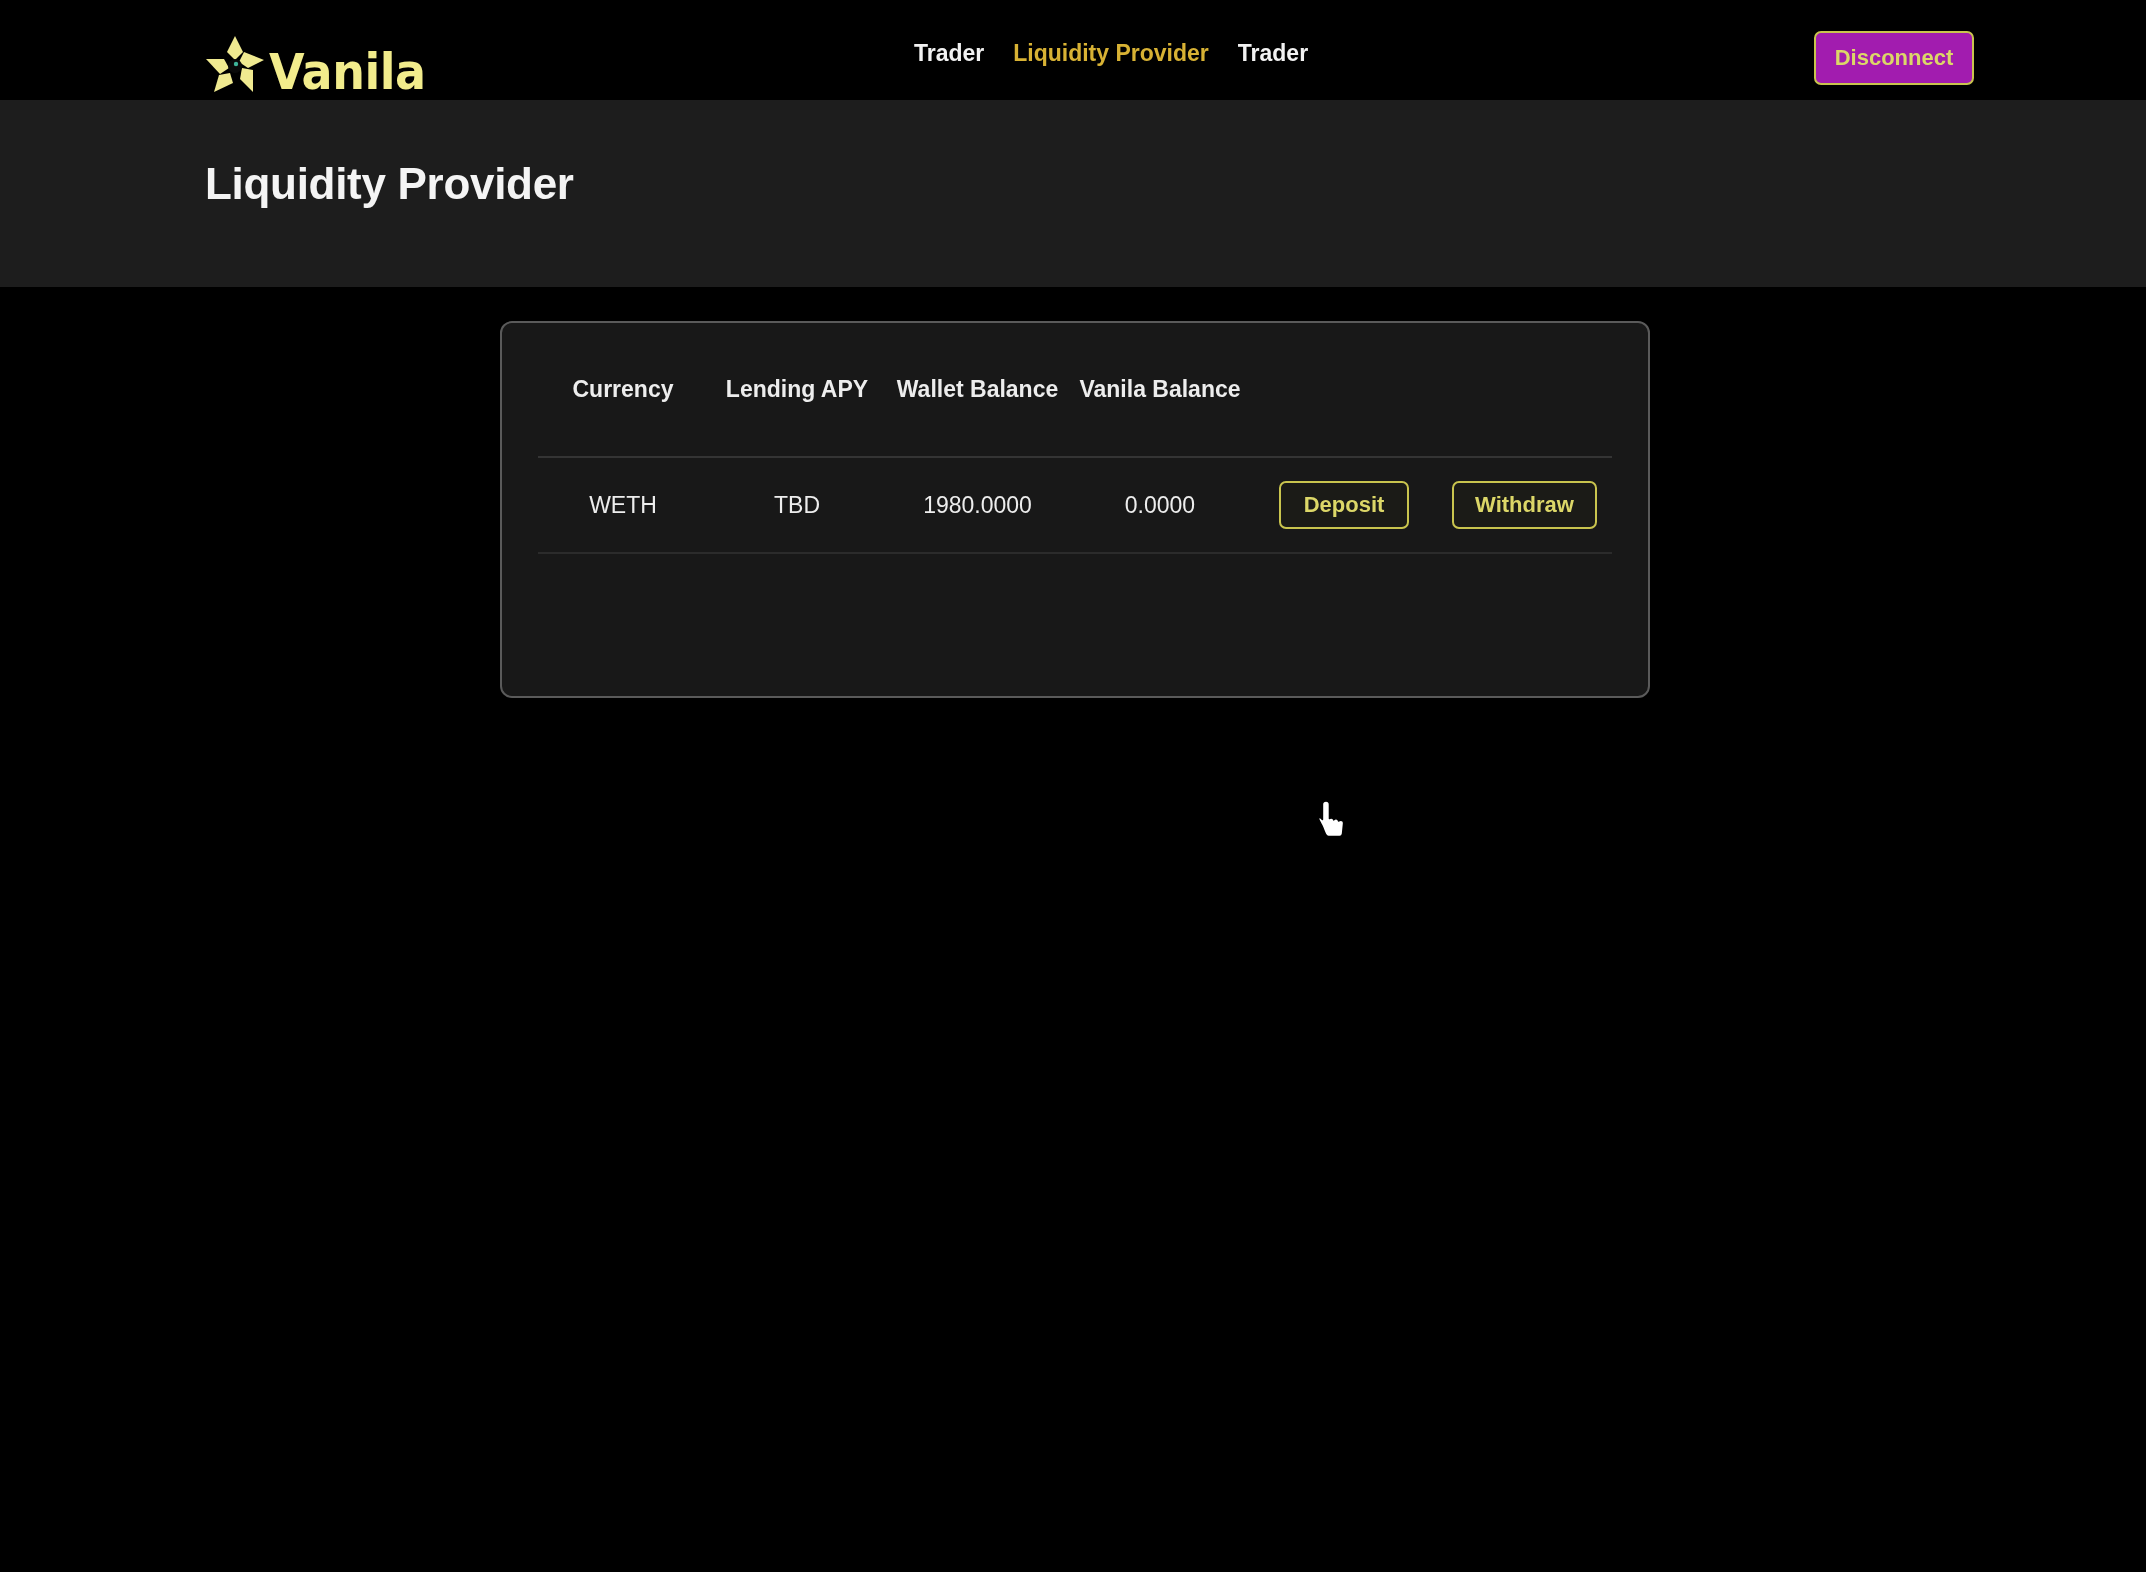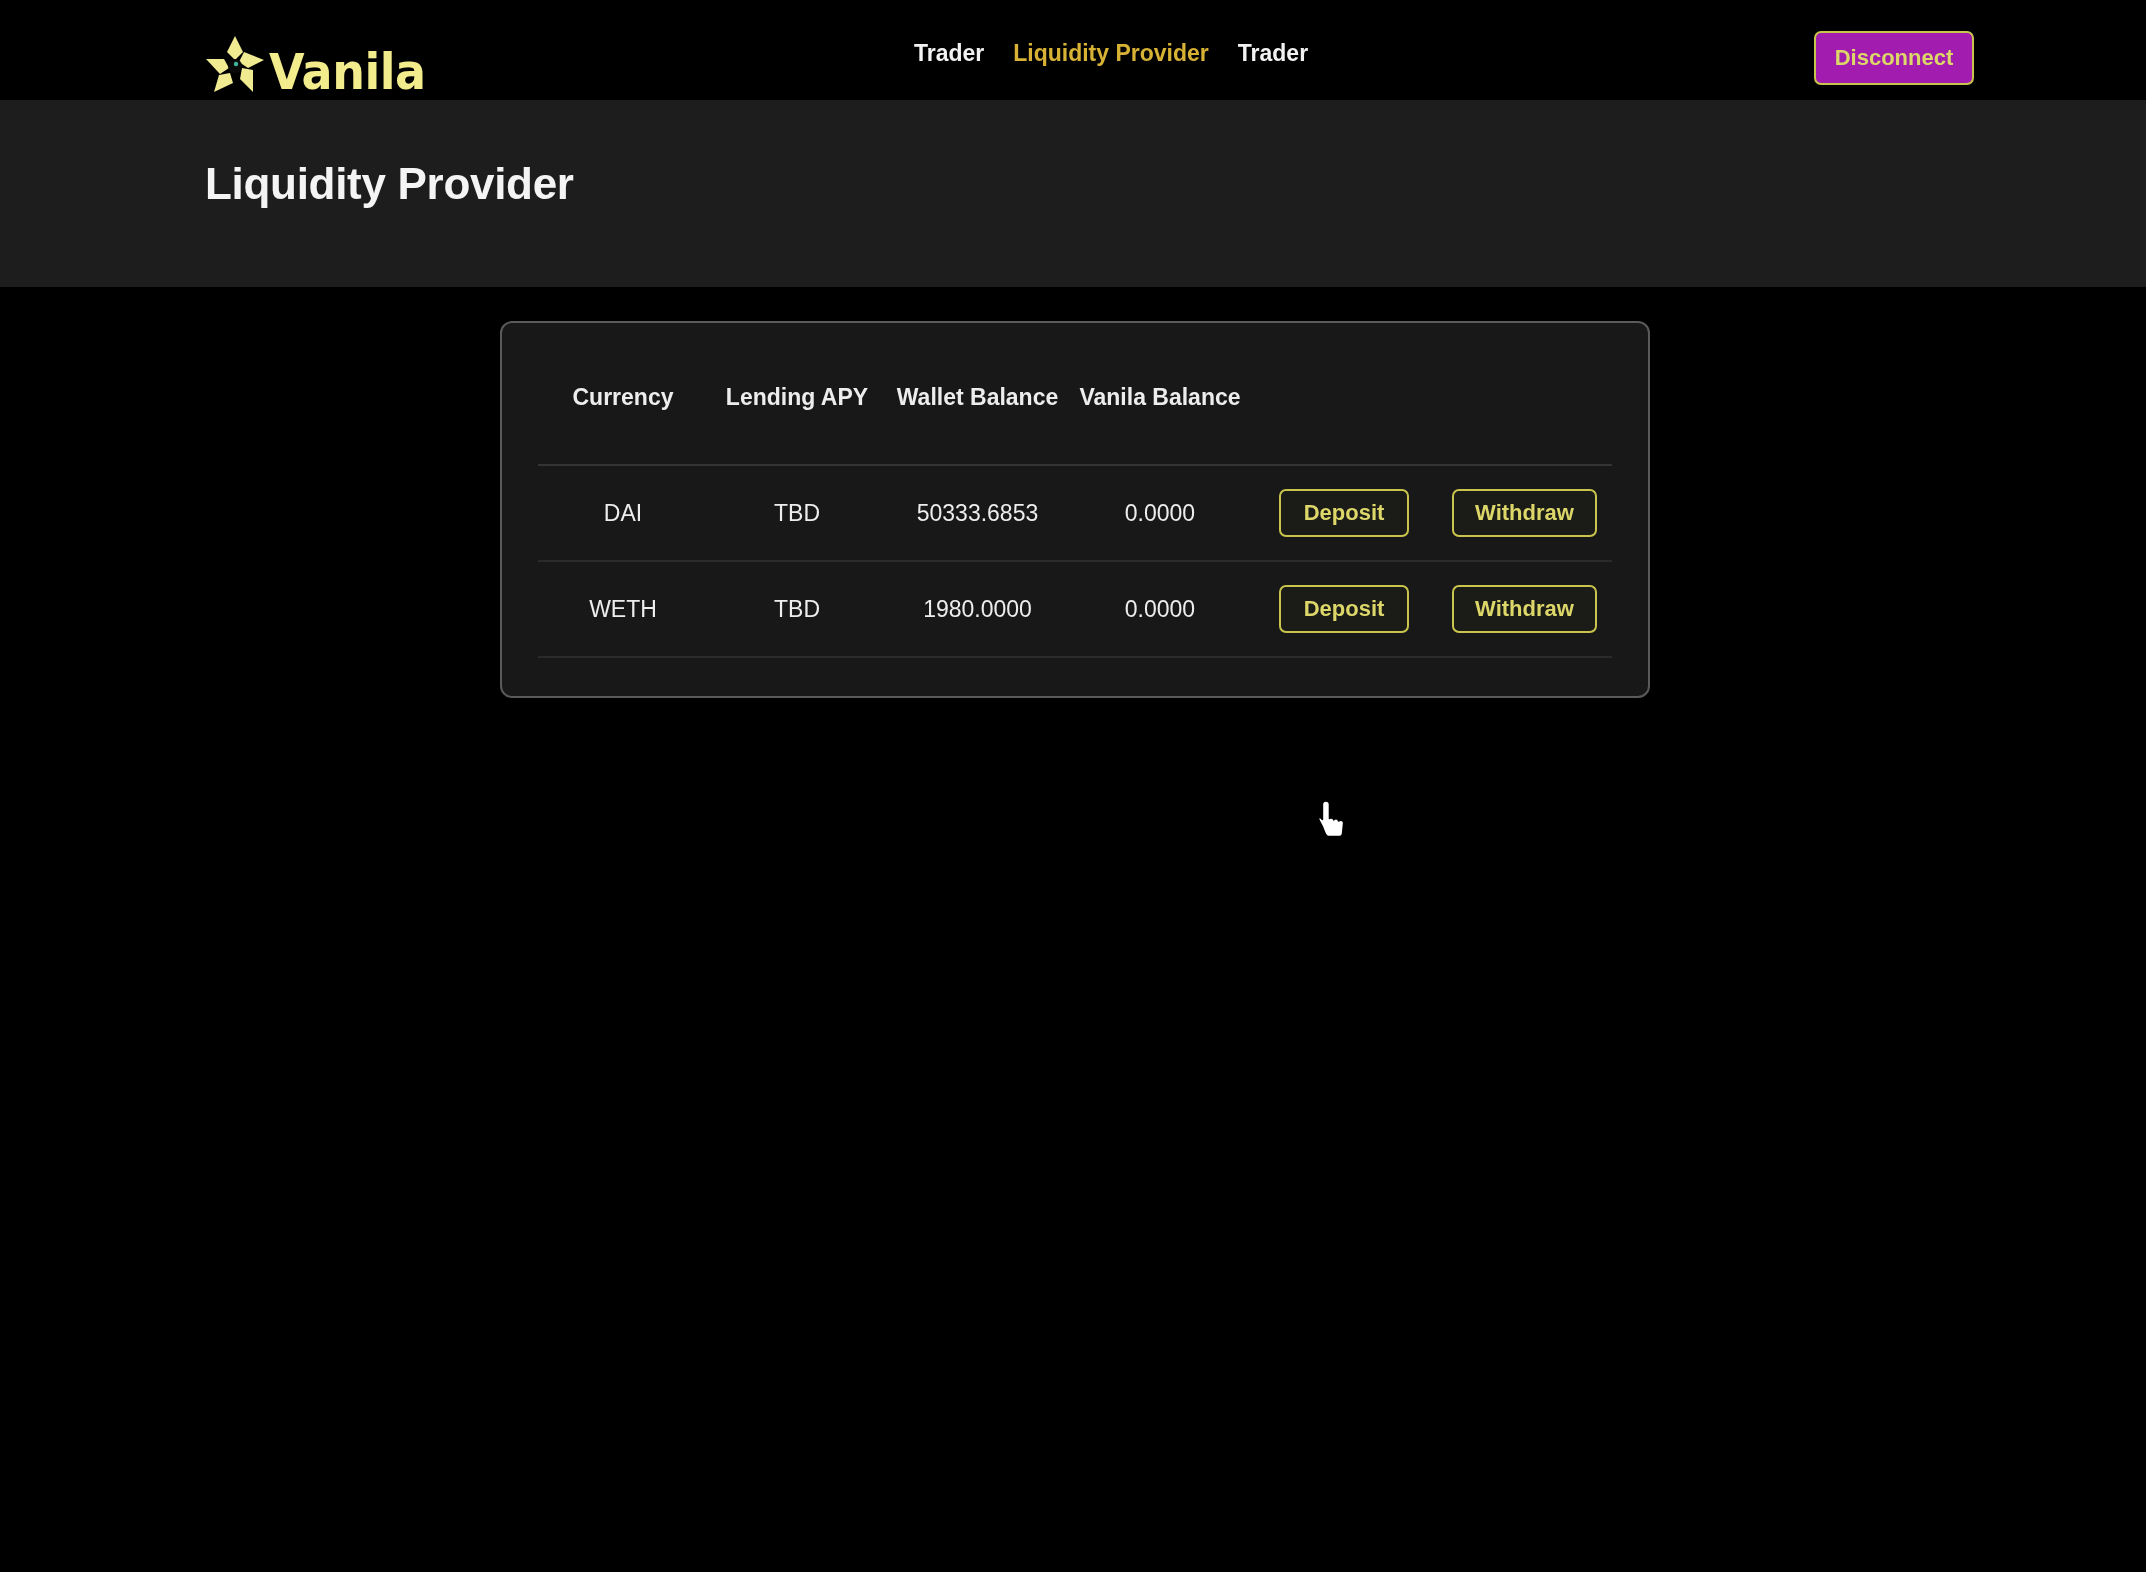--- a/index.html
+++ b/index.html
@@ -119,21 +119,21 @@
     top: 34px;
     width: 1150px;
     height: 377px;
     border: 2px solid #5a5a5a;
     border-radius: 12px;
     background: #181818;
     box-sizing: border-box;
   }
   table.lp-table {
     width: 1074px;
-    margin: 8px auto;
+    margin: 0 auto;
     border-collapse: collapse;
     table-layout: fixed;
   }
   table.lp-table th {
     font-size: 23px;
     font-weight: bold;
     color: #ededed;
     padding: 0;
     height: 133px;
     vertical-align: middle;
@@ -241,32 +241,20 @@
           <th>Currency</th>
           <th>Lending APY</th>
           <th>Wallet Balance</th>
           <th>Vanila Balance</th>
           <th></th>
           <th></th>
         </tr>
       </thead>
       <tbody>
         <tr>
-          <td>DAI</td>
-          <td>TBD</td>
-          <td>50333.6853</td>
-          <td>0.0000</td>
-          <td>
-            <button class="action-btn">Deposit</button>
-          </td>
-          <td>
-            <button class="action-btn withdraw-btn">Withdraw</button>
-          </td>
-        </tr>
-        <tr>
           <td>WETH</td>
           <td>TBD</td>
           <td>1980.0000</td>
           <td>0.0000</td>
           <td>
             <button class="action-btn">Deposit</button>
           </td>
           <td>
             <button class="action-btn withdraw-btn">Withdraw</button>
           </td>

